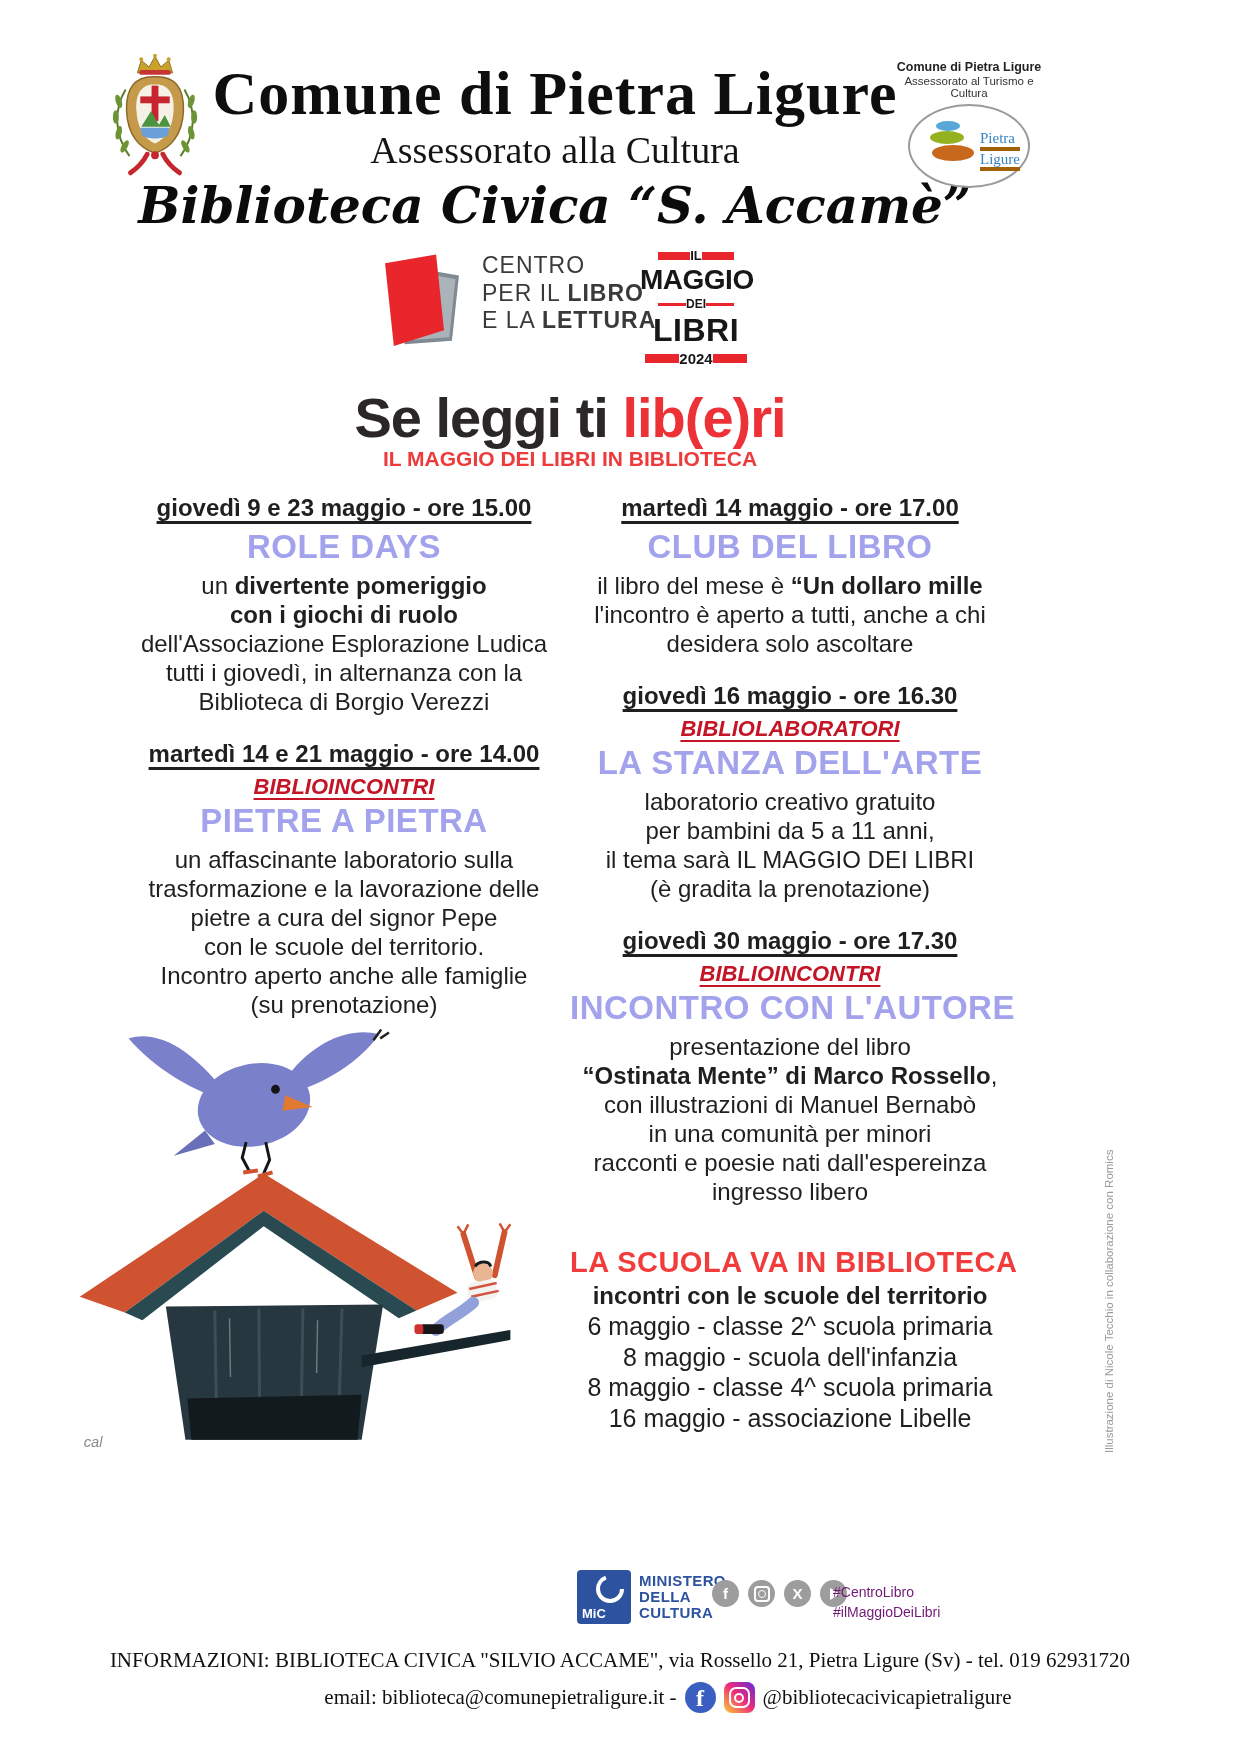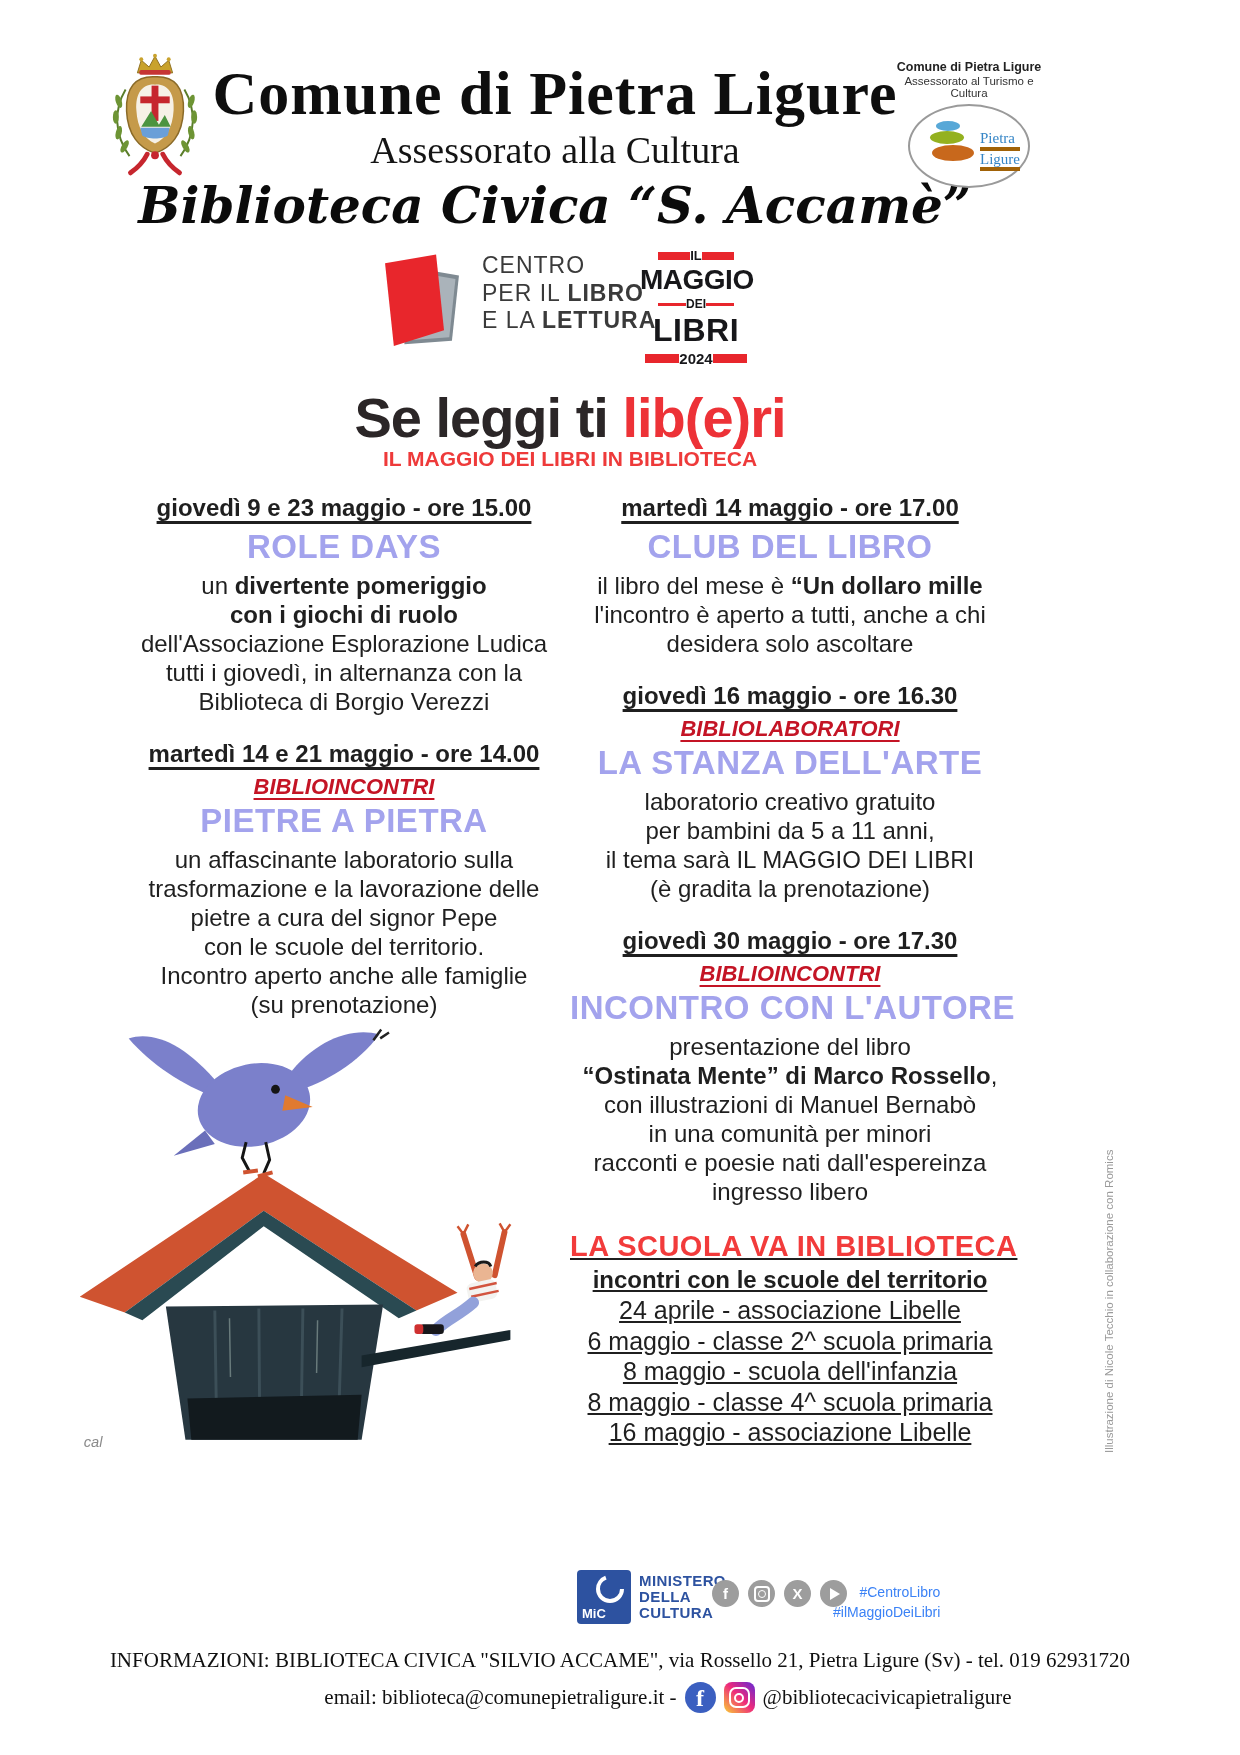--- a/index.html
+++ b/index.html
@@ -57,21 +57,21 @@
   .event-date{font-size:24px;font-weight:700;text-decoration:underline;
               text-decoration-thickness:2.5px;text-underline-offset:5px;margin-bottom:6px;white-space:nowrap;}
   .event-cat{font-size:22px;font-weight:700;font-style:italic;color:#c41425;text-decoration:underline;
              text-underline-offset:4px;margin-bottom:2px;white-space:nowrap;}
   .event-title{font-size:33px;font-weight:700;color:#a3a3ed;letter-spacing:0.5px;margin-bottom:5px;white-space:nowrap;}
   .event-body{font-size:24px;line-height:1.21;}
   .event-body div{white-space:nowrap;}
   .b{font-weight:700;}
 
   
-  .school{margin-top:24px;text-decoration:underline;}
+  .school{margin-top:40px;}
   .school-title{font-size:29px;font-weight:700;color:#f23b3b;letter-spacing:0.5px;white-space:nowrap;}
   .school-sub{font-size:24px;font-weight:700;margin-top:3px;white-space:nowrap;}
   .school-list{font-size:25px;line-height:1.22;margin-top:1px;}
   .school-list div{white-space:nowrap;}
 
   
   .birdhouse{position:absolute;left:68px;top:1022px;}
 
   
   .ministry{position:absolute;left:577px;top:1570px;display:flex;align-items:center;gap:8px;}
@@ -79,21 +79,21 @@
   .mic-label{position:absolute;left:5px;bottom:3px;color:#fff;font-size:13px;font-weight:700;}
   .ministry-text{font-size:15px;color:#2d52a0;line-height:1.08;letter-spacing:0.4px;text-align:left;font-weight:700;}
 
   .socials{position:absolute;left:712px;top:1580px;display:flex;gap:9px;}
   .soc{width:27px;height:27px;border-radius:50%;background:#9d9d9d;color:#fff;display:flex;
        align-items:center;justify-content:center;font-weight:700;font-size:15px;}
   .play-tri{width:0;height:0;border-left:10px solid #fff;border-top:6px solid transparent;border-bottom:6px solid transparent;margin-left:2px;}
   .ig-mini{width:12px;height:12px;border:2px solid #fff;border-radius:4px;position:relative;}
   .ig-mini::after{content:"";position:absolute;left:2px;top:2px;right:2px;bottom:2px;border:1.5px solid #fff;border-radius:50%;}
 
-  .hashtags{position:absolute;left:833px;top:1582px;font-size:14px;color:#3b82f6;line-height:1.45;text-align:right;}
+  .hashtags{position:absolute;left:833px;top:1582px;font-size:14px;color:#701a75;line-height:1.45;text-align:left;}
 
   .info-line{position:absolute;left:0;top:1648px;width:1240px;text-align:center;
              font-family:"Liberation Serif","DejaVu Serif",serif;font-size:21px;color:#101010;}
   .email-line{position:absolute;left:0;top:1682px;width:1240px;display:flex;justify-content:center;align-items:center;gap:8px;
               font-family:"Liberation Serif","DejaVu Serif",serif;font-size:21px;color:#101010;padding-left:48px;}
   .fb-big{width:31px;height:31px;border-radius:50%;background:#3b5fc0;color:#fff;display:flex;align-items:flex-end;
           justify-content:center;font-family:"Liberation Serif",serif;font-weight:700;font-size:24px;line-height:1.15;overflow:hidden;}
   .ig-big{width:31px;height:31px;border-radius:8px;background:linear-gradient(45deg,#f9ce34 0%,#ee2a7b 52%,#6228d7 100%);position:relative;}
   .ig-big::before{content:"";position:absolute;left:5px;top:5px;right:5px;bottom:5px;border:2.5px solid #fff;border-radius:7px;}
   .ig-big::after{content:"";position:absolute;left:10.5px;top:10.5px;width:10px;height:10px;border:2.5px solid #fff;border-radius:50%;box-sizing:border-box;}
@@ -255,21 +255,20 @@
             <div><span>in una comunità per minori</span></div>
             <div><span>racconti e poesie nati dall'espereinza</span></div>
             <div><span>ingresso libero</span></div>
           </div>
         </div>
       </div>
     <div class="school">
       <div class="school-title">LA SCUOLA VA IN BIBLIOTECA</div>
       <div class="school-sub">incontri con le scuole del territorio</div>
       <div class="school-list">
-          <div>24 aprile - associazione Libelle</div>
           <div>6 maggio - classe 2^ scuola primaria</div>
           <div>8 maggio - scuola dell'infanzia</div>
           <div>8 maggio - classe 4^ scuola primaria</div>
           <div>16 maggio - associazione Libelle</div>
         </div>
     </div>
   </div>
 
   <div class="birdhouse">
     <svg width="460" height="436" viewBox="0 0 470 440">

